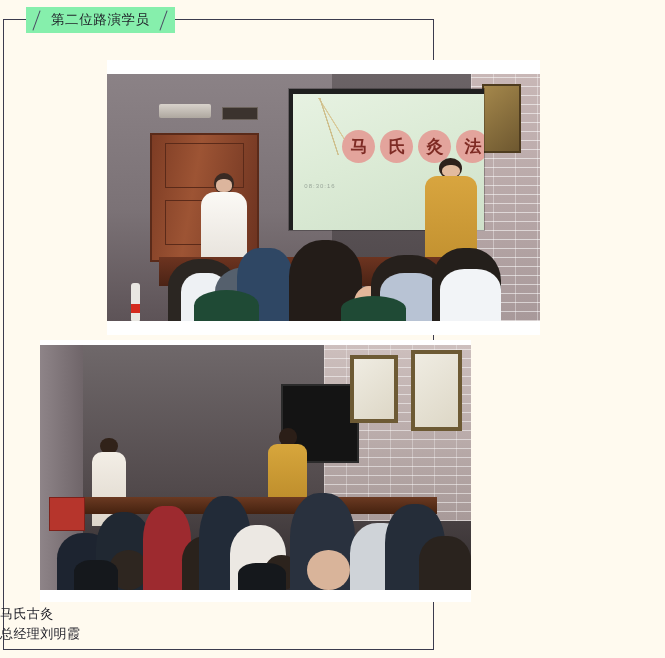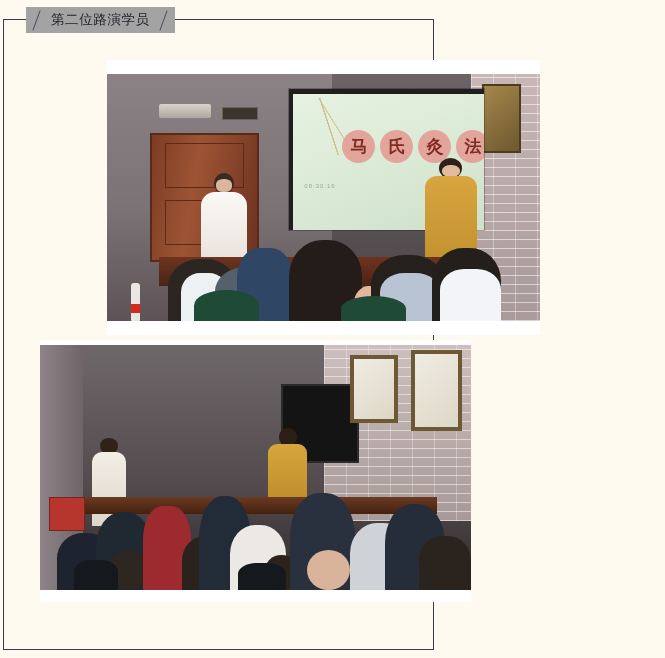--- a/index.html
+++ b/index.html
@@ -28,21 +28,21 @@
     background: transparent;
   }
 
   
   #section-heading {
     position: absolute;
     left: 26px;
     top: 7px;
     height: 26px;
     padding: 0 6px;
-    background: #a3a3a3;
+    background: #86efac;
     display: flex;
     align-items: center;
     gap: 9px;
     z-index: 5;
   }
   .slash-mark {
     display: inline-block;
     width: 10px;
     height: 20px;
     position: relative;
@@ -446,13 +446,15 @@
         <div class="aud2" style="left:80%;width:14%;height:64%;background:#252d39;"></div>
         <div class="aud2" style="left:88%;width:12%;height:40%;background:#2a231e;"></div>
         <div class="aud2" style="left:8%;width:10%;height:22%;background:#15181c;border-radius:40% 40% 0 0;"></div>
         <div class="aud2" style="left:46%;width:11%;height:20%;background:#15181c;border-radius:40% 40% 0 0;"></div>
       </div>
     </div>
   </div>
 </div>
 
 <div id="caption-block">
+  <div class="caption-line">马氏古灸</div>
+  <div class="caption-line">总经理刘明霞</div>
 </div>
 
 </body></html>

